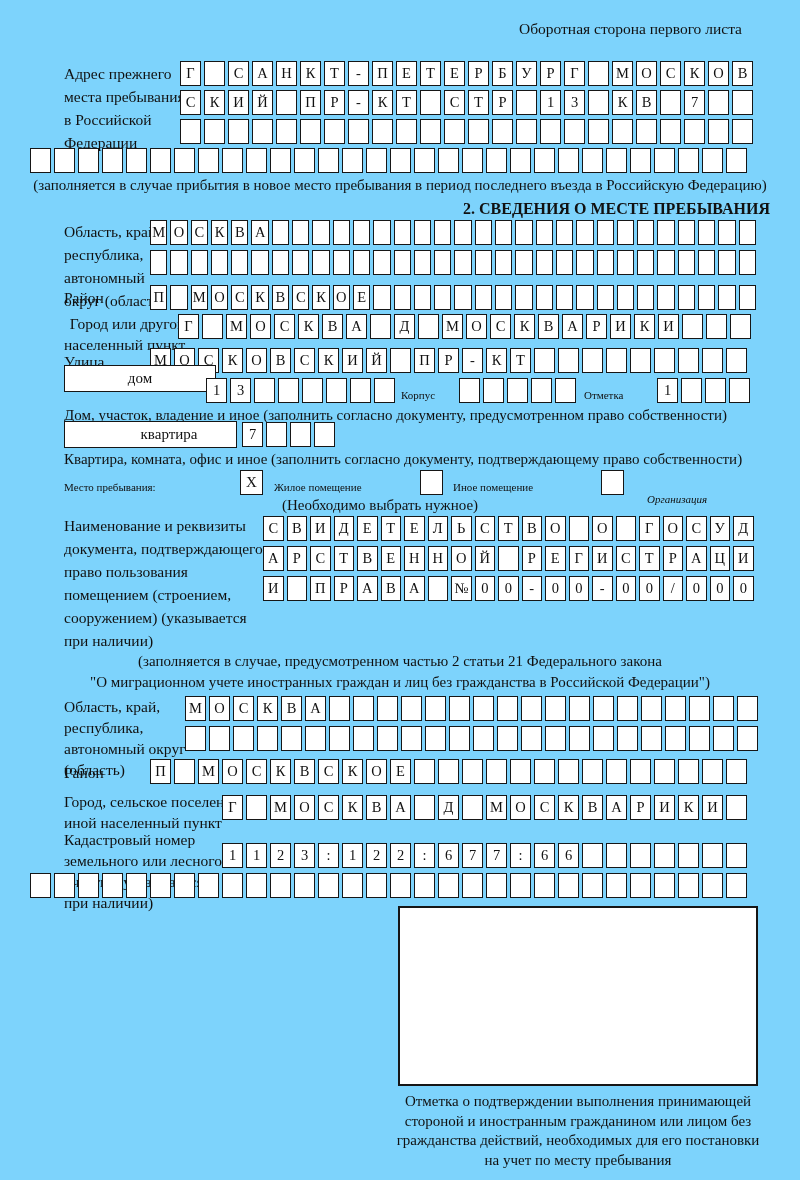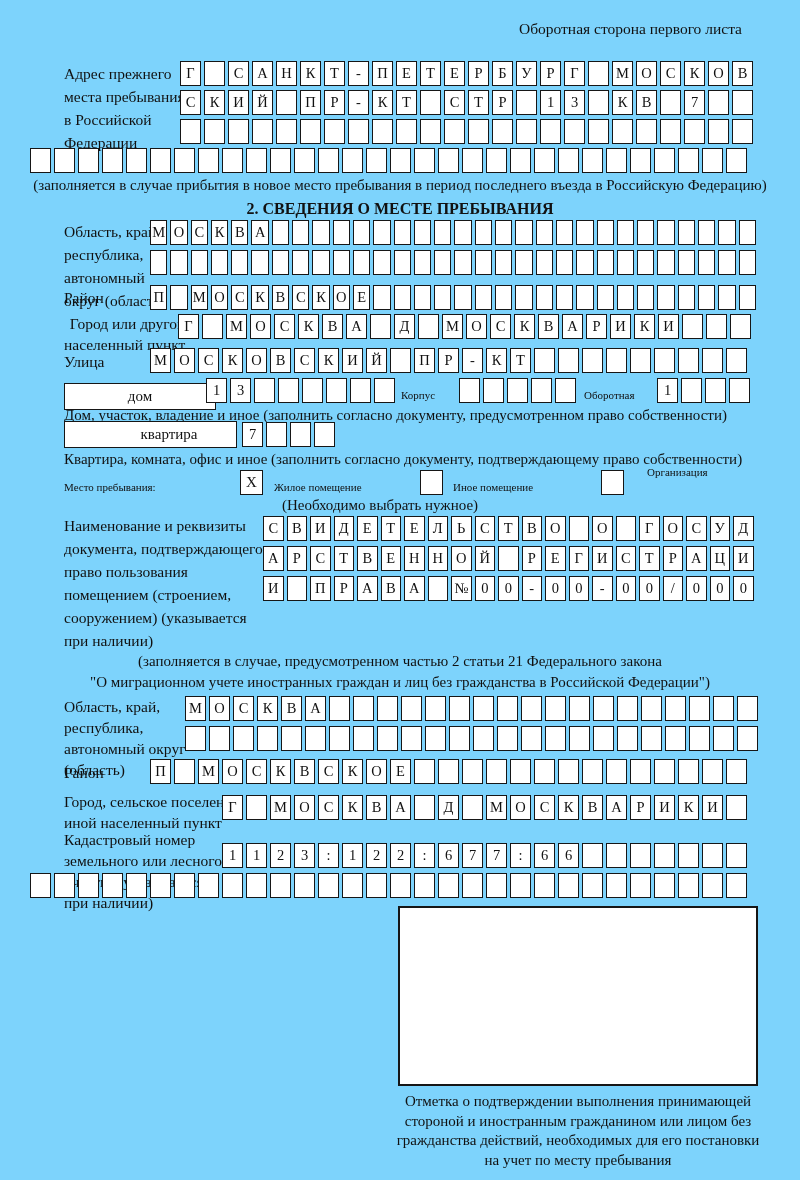--- a/index.html
+++ b/index.html
@@ -5,21 +5,21 @@
   html,body{margin:0;padding:0;background:#fff;}
   .page{
     position:relative;width:800px;height:1180px;background:#7dd3fc;
     font-family:"Liberation Serif","DejaVu Serif",serif;color:#111;overflow:hidden;
   }
   .note-right{position:absolute;top:20px;right:58px;font-size:15.5px;}
   .lbl{position:absolute;font-size:15.5px;line-height:23px;white-space:pre-line;}
   .lbl.tight{line-height:21px;}
   .cap{position:absolute;font-size:15px;white-space:pre-line;}
   .cap.center{text-align:center;}
-  .title{position:absolute;font-size:16px;font-weight:bold;text-align:center;}
+  .title{position:absolute;font-size:16px;font-weight:bold;text-align:right;}
   .cellrow{position:absolute;display:flex;gap:3px;}
   .cell{
     width:var(--cw,21px);height:25px;border:1.5px solid #161616;box-sizing:border-box;
     display:flex;align-items:center;justify-content:center;
     font-size:14.5px;background:#fff;flex:none;
   }
   .wbox{
     position:absolute;border:1.5px solid #161616;height:27px;box-sizing:border-box;
     display:flex;align-items:center;justify-content:center;font-size:15px;background:#fff;
   }
@@ -309,40 +309,40 @@
       <span class="cell"></span>
       <span class="cell"></span>
       <span class="cell"></span>
       <span class="cell"></span>
       <span class="cell"></span>
       <span class="cell"></span>
       <span class="cell"></span>
       <span class="cell"></span>
     </div>
 
-  <div class="wbox" style="left:64px;top:383px;width:152px;">дом</div>
+  <div class="wbox" style="left:64px;top:365px;width:152px;">дом</div>
   <div class="cellrow" style="left:206px;top:378px;--cw:21px;">
       <span class="cell">1</span>
       <span class="cell">3</span>
       <span class="cell"></span>
       <span class="cell"></span>
       <span class="cell"></span>
       <span class="cell"></span>
       <span class="cell"></span>
       <span class="cell"></span>
     </div>
   <div class="inline-lbl" style="left:401px;top:381px;">Корпус</div>
   <div class="cellrow" style="left:459px;top:378px;--cw:21px;">
       <span class="cell"></span>
       <span class="cell"></span>
       <span class="cell"></span>
       <span class="cell"></span>
       <span class="cell"></span>
     </div>
-  <div class="inline-lbl" style="left:584px;top:381px;">Оборотная</div>
+  <div class="inline-lbl" style="left:584px;top:381px;">Отметка</div>
   <div class="cellrow" style="left:657px;top:378px;--cw:21px;">
       <span class="cell">1</span>
       <span class="cell"></span>
       <span class="cell"></span>
       <span class="cell"></span>
     </div>
   <div class="cap" style="left:64px;top:407px;">Дом, участок, владение и иное (заполнить согласно документу, предусмотренном право собственности)</div>
 
   <div class="wbox" style="left:64px;top:421px;width:173px;padding-left:37px;">квартира</div>
   <div class="cellrow" style="left:242px;top:422px;--cw:21px;">
@@ -352,21 +352,21 @@
       <span class="cell"></span>
     </div>
   <div class="cap" style="left:64px;top:451px;">Квартира, комната, офис и иное (заполнить согласно документу, подтверждающему право собственности)</div>
 
   <div class="inline-lbl" style="left:64px;top:473px;">Место пребывания:</div>
   <div class="cb" style="left:240px;top:470px;">X</div>
   <div class="inline-lbl" style="left:274px;top:473px;">Жилое помещение</div>
   <div class="cb" style="left:420px;top:470px;"></div>
   <div class="inline-lbl" style="left:453px;top:473px;">Иное помещение</div>
   <div class="cb" style="left:601px;top:470px;"></div>
-  <div class="inline-lbl" style="left:647px;top:458px;">Организация</div>
+  <div class="inline-lbl" style="left:647px;top:485px;font-style:italic;">Организация</div>
   <div class="cap center" style="left:30px;top:497px;width:700px;">(Необходимо выбрать нужное)</div>
 
   <div class="lbl" style="left:64px;top:514px;">Наименование и реквизиты
 документа, подтверждающего
 право пользования
 помещением (строением,
 сооружением) (указывается
 при наличии)</div>
   <div class="cellrow" style="left:263px;top:516px;--cw:20.5px;">
       <span class="cell">С</span>

